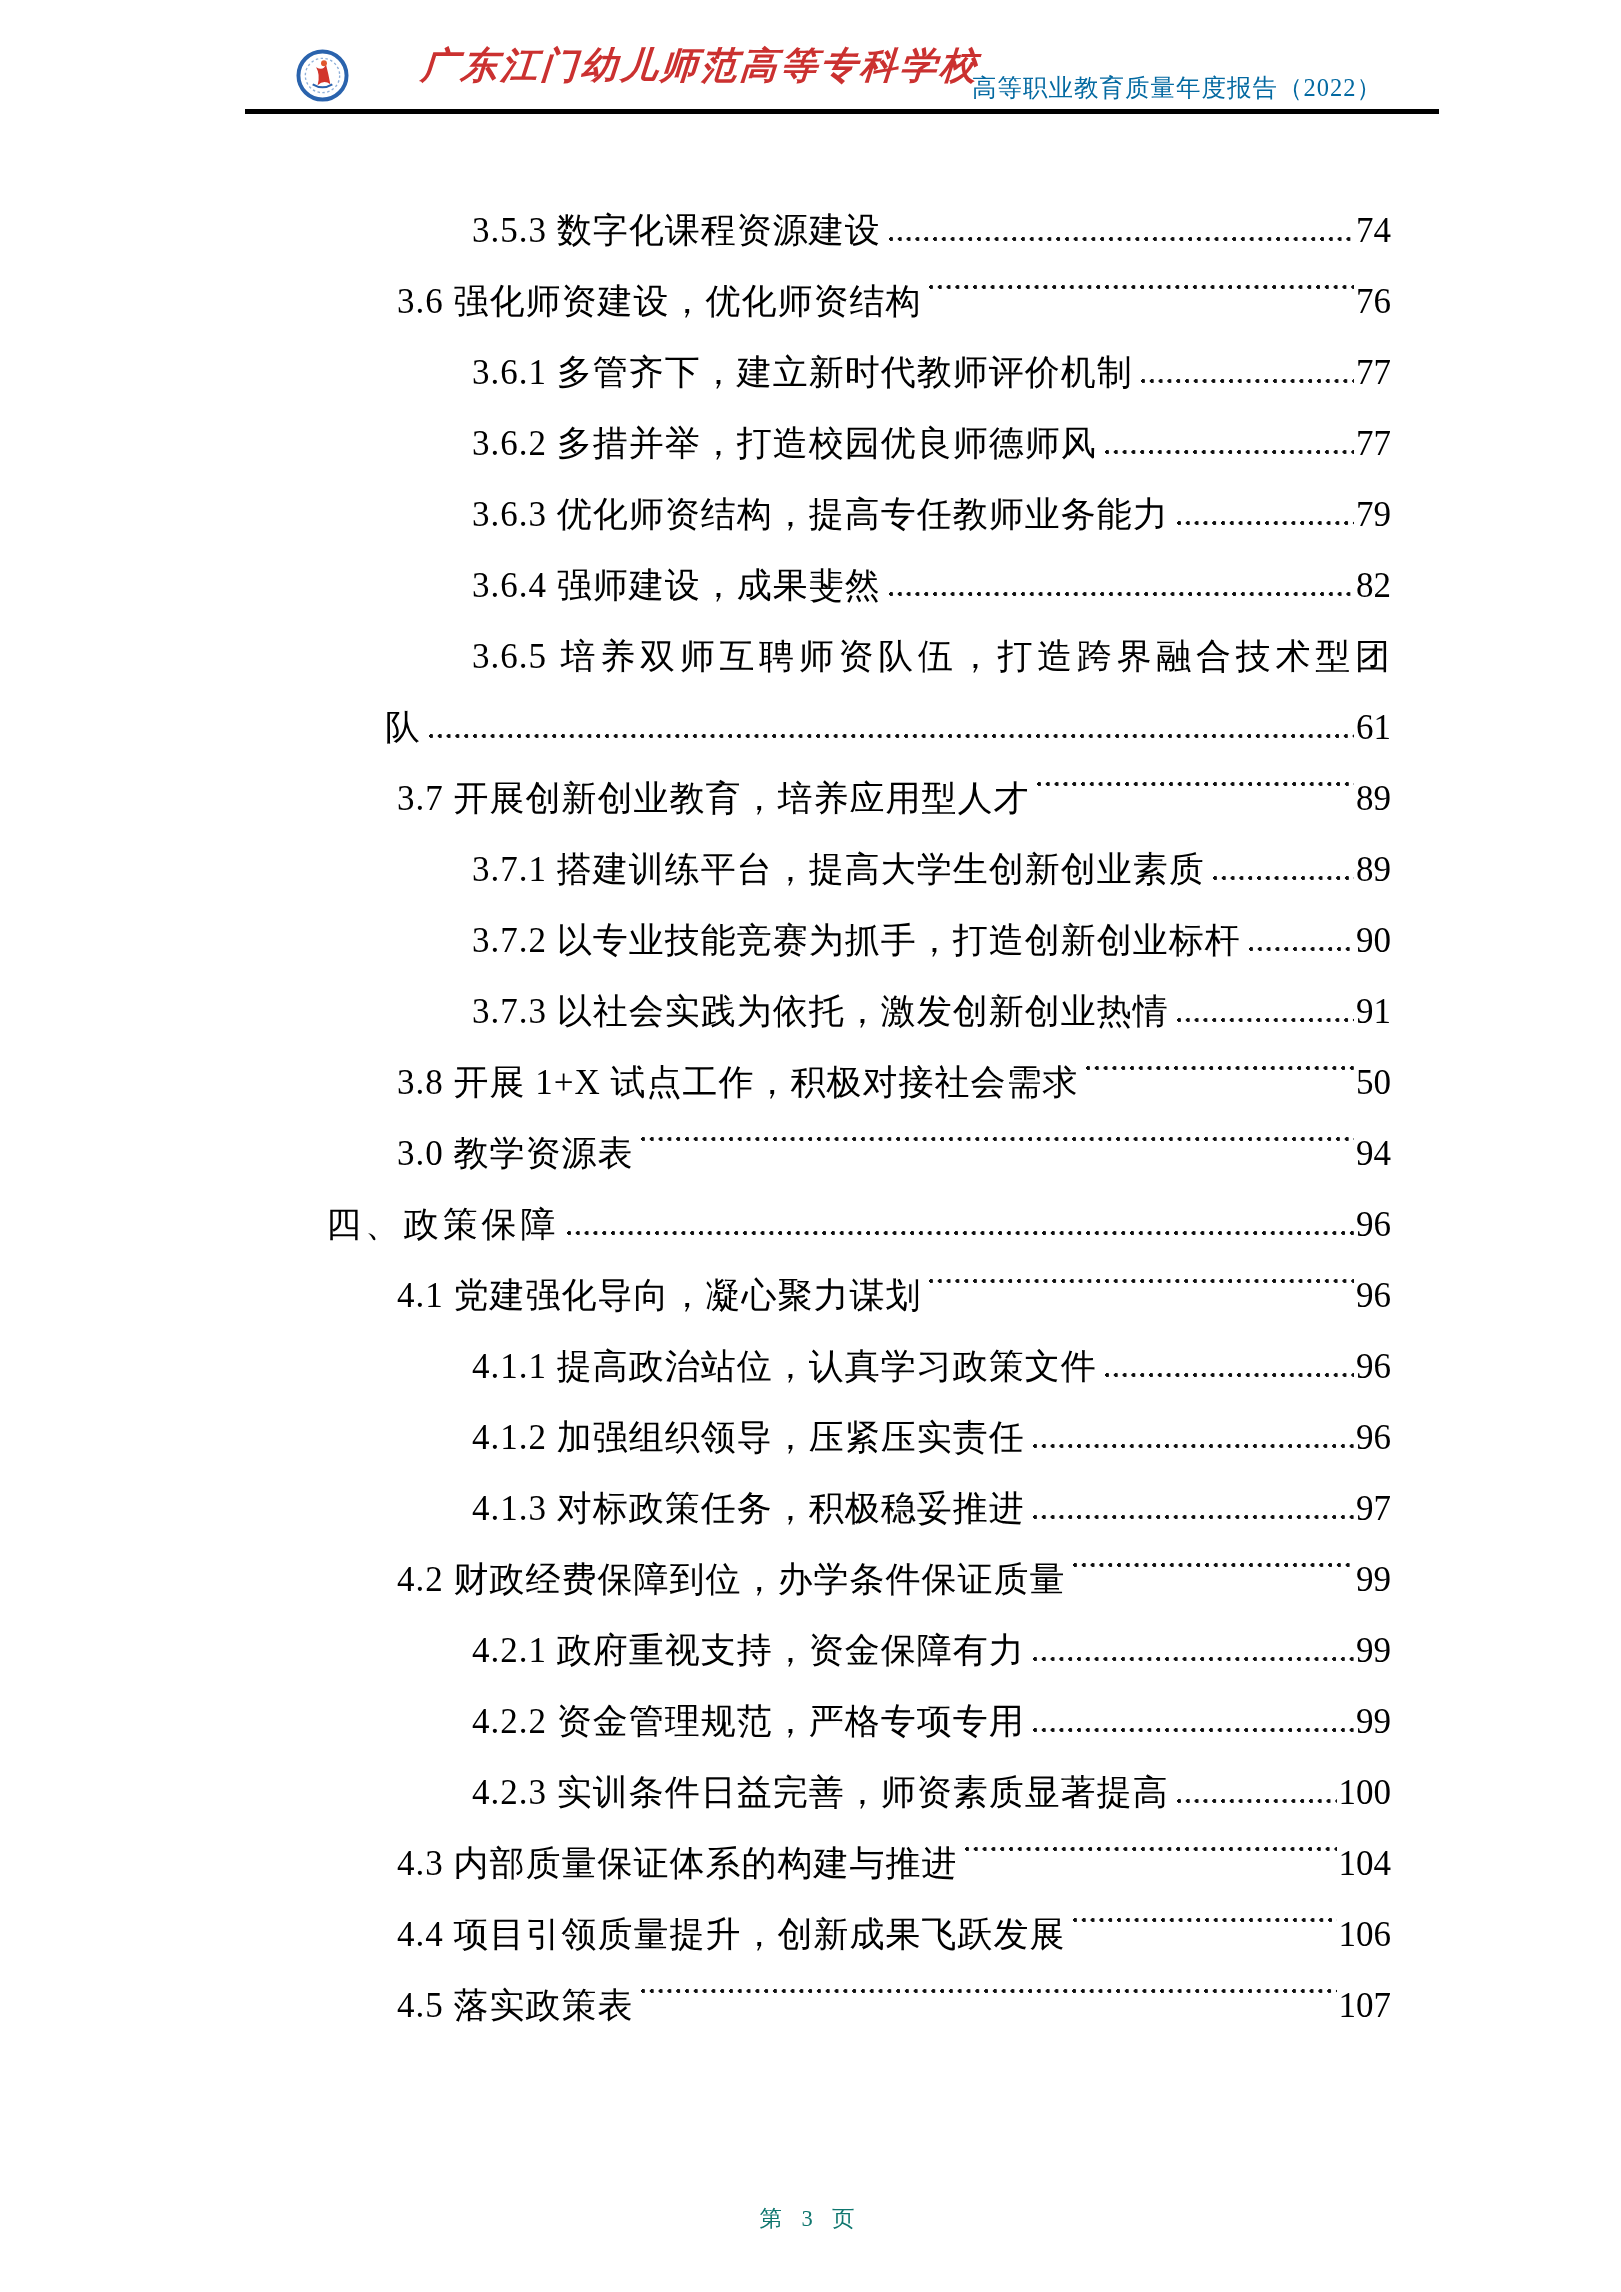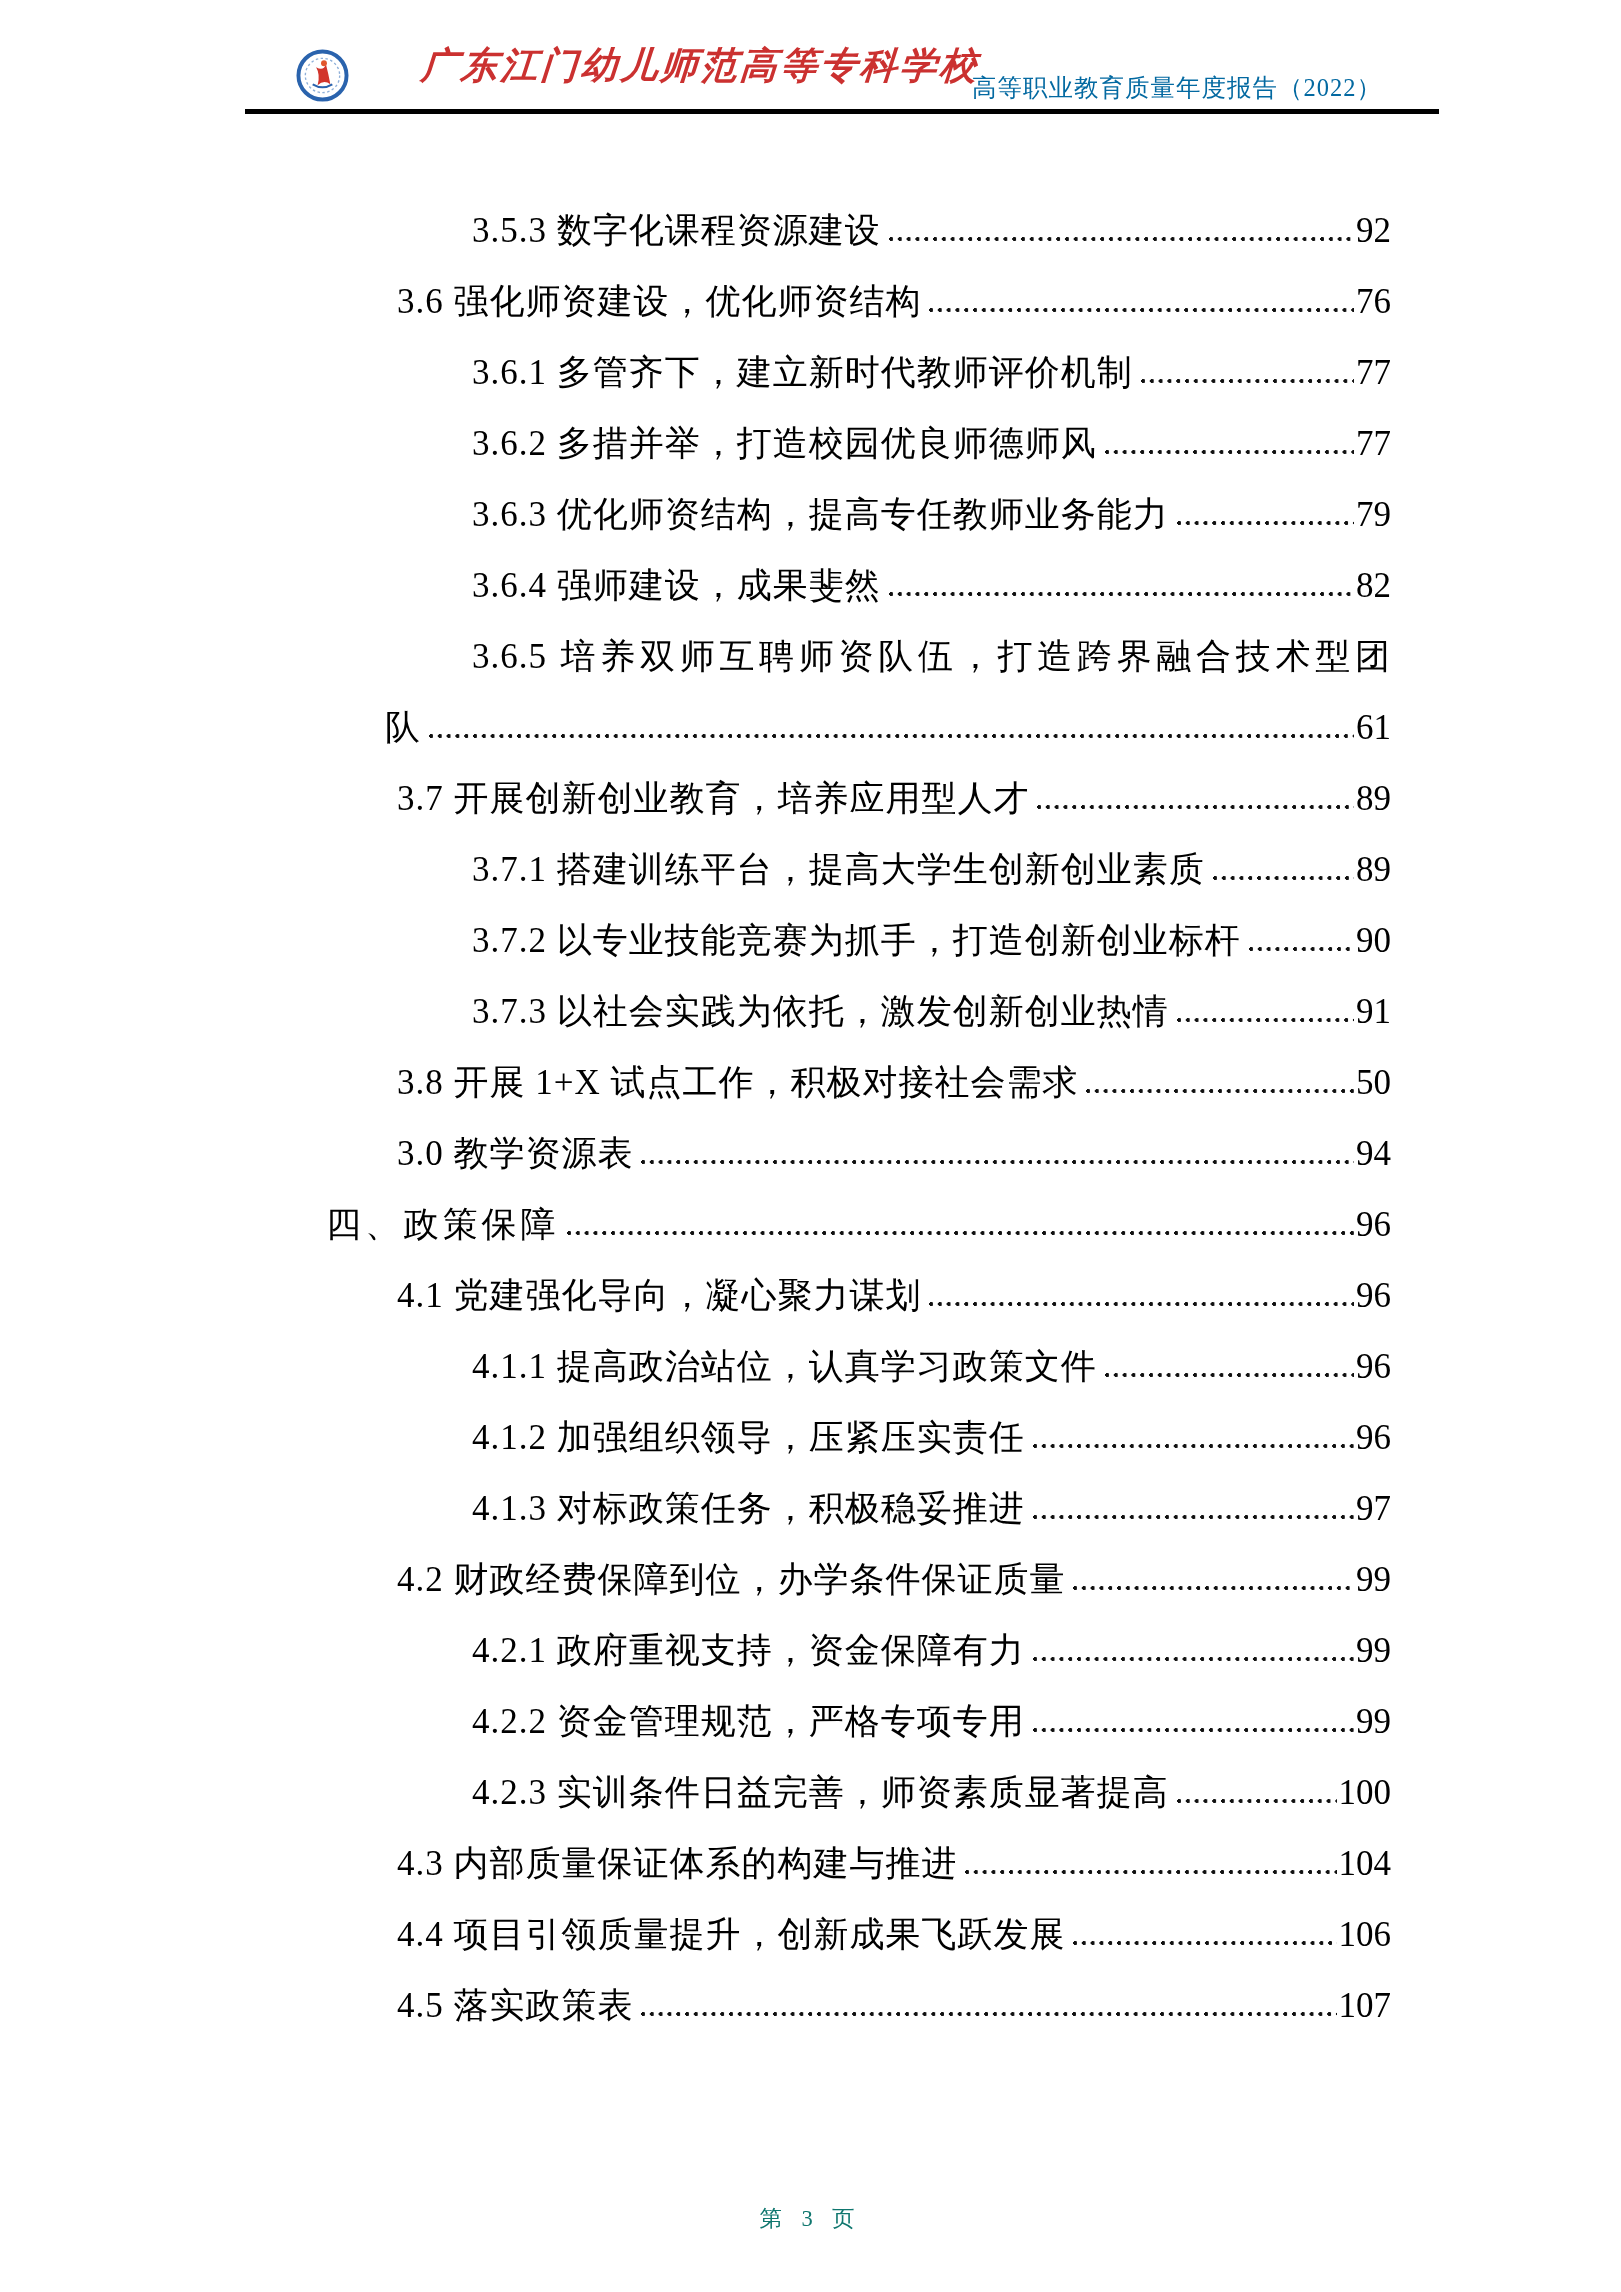--- a/index.html
+++ b/index.html
@@ -25,21 +25,21 @@
   }
   .hdr-rule{position:absolute;left:245px;right:182px;top:109px;height:4.9px;background:#000;}
   
   .toc{position:absolute;left:326px;top:211px;width:1065px;}
   .toc-row{
     display:flex;align-items:baseline;
     font-size:35px;line-height:39px;letter-spacing:1px;
     margin-bottom:32px;white-space:nowrap;
   }
   .toc-row.l1{margin-left:0;letter-spacing:3.9px;justify-content:space-between;}
-  .toc-row.l2{margin-left:71px;}
+  .toc-row.l2{margin-left:71px;align-items:flex-end;}
   .toc-row.l3{margin-left:146px;}
   .toc-row.cont{margin-left:59px;}
   .toc-label{flex:none;}
   .toc-row.wrap .toc-label{
     flex:1;text-align:justify;text-align-last:justify;white-space:normal;
   }
   .leader{
     flex:1;height:7.8px;align-self:baseline;
     margin:0 2px 0 7.8px;
     background-image:radial-gradient(circle at 2.2px 4.9px,#111 1.8px,transparent 2.2px);
@@ -67,21 +67,21 @@
     </span>
     <span class="school-name">广东江门幼儿师范高等专科学校</span>
     <span class="report-title">高等职业教育质量年度报告（2022）</span>
     <div class="hdr-rule"></div>
   </header>
 
   <main class="toc" id="toc">
       <div class="toc-row l3">
         <span class="toc-label">3.5.3 数字化课程资源建设</span>
         <span class="leader"></span>
-        <span class="pagenum">92</span>
+        <span class="pagenum">74</span>
       </div>
       <div class="toc-row l2">
         <span class="toc-label">3.6 强化师资建设，优化师资结构</span>
         <span class="leader"></span>
         <span class="pagenum">76</span>
       </div>
       <div class="toc-row l3">
         <span class="toc-label">3.6.1 多管齐下，建立新时代教师评价机制</span>
         <span class="leader"></span>
         <span class="pagenum">77</span>

